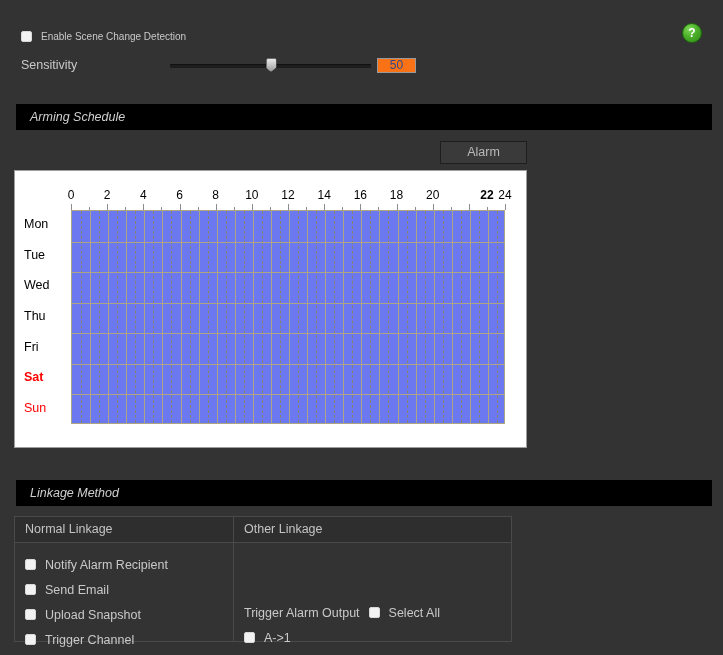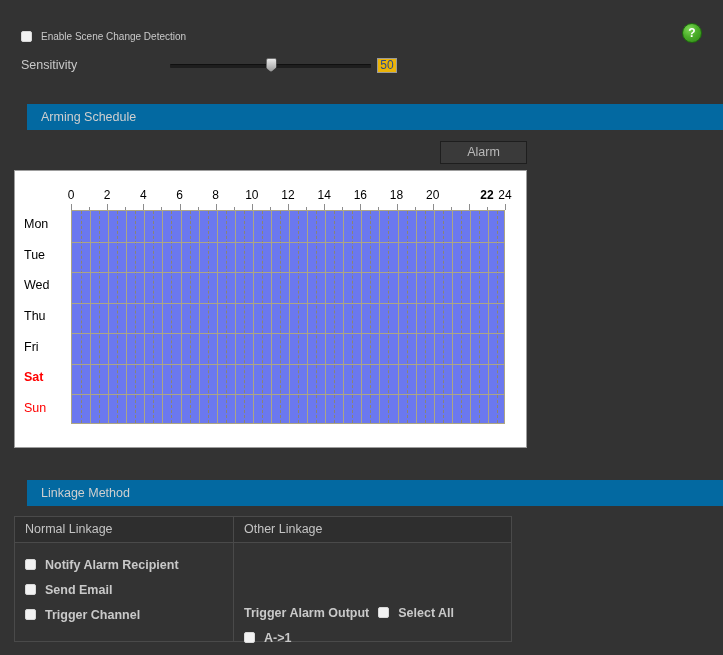--- a/index.html
+++ b/index.html
@@ -76,24 +76,24 @@
     width: 11px;
     height: 14px;
     margin-left: -5px;
     background: linear-gradient(to bottom,#e9e9e9 0%,#bdbdbd 60%,#9a9a9a 100%);
     border: 1px solid #6d6d6d;
     box-sizing: border-box;
     border-radius: 2px 2px 4px 4px;
     clip-path: polygon(0% 0%, 100% 0%, 100% 66%, 50% 100%, 0% 66%);
   }
   .sens-value {
-    width: 20px;
+    width: 39px;
     height: 15px;
     margin-left: 6px;
-    background: #eab308;
+    background: #f97316;
     color: #2b4a8b;
     border: 1px solid #9a9a9a;
     box-sizing: border-box;
     font-size: 12px;
     line-height: 13px;
     text-align: center;
     font-family: "Liberation Sans", sans-serif;
     padding: 0;
   }
 
@@ -109,29 +109,30 @@
     font-size: 12px;
     font-weight: bold;
     line-height: 18px;
     text-align: center;
     font-family: "Liberation Sans", sans-serif;
   }
 
   
   .section-bar {
     position: absolute;
-    left: 27px;
+    left: 16px;
     width: 696px;
     height: 26px;
-    background: #0369a1;
+    background: #000000;
     color: #cfcfcf;
     font-size: 12.5px;
     line-height: 26px;
     padding-left: 14px;
     box-sizing: border-box;
+    font-style: italic;
   }
   #bar-arming { top: 104px; }
   #bar-linkage { top: 480px; }
 
   
   .edit-btn {
     position: absolute;
     left: 440px; top: 141px;
     width: 87px; height: 23px;
     background: #3a3a3a;
@@ -235,21 +236,20 @@
     line-height: 25px;
     padding-left: 10px;
     box-sizing: border-box;
   }
   .lk-head-cell.col-a { width: 219px; border-right: 1px solid #4a4a4a; }
   .lk-head-cell.col-b { flex: 1; }
 
   .lk-body {
     display: flex;
     height: 99px;
-    font-weight: bold;
   }
   .lk-col-a {
     width: 219px;
     border-right: 1px solid #4a4a4a;
     box-sizing: border-box;
     padding: 9px 0 0 10px;
   }
   .lk-col-b {
     flex: 1;
     box-sizing: border-box;
@@ -418,20 +418,24 @@
         <div class="lk-item">
           <span class="cbx"></span>
           <span class="chk-label">Notify Alarm Recipient</span>
         </div>
         <div class="lk-item">
           <span class="cbx"></span>
           <span class="chk-label">Send Email</span>
         </div>
         <div class="lk-item">
           <span class="cbx"></span>
+          <span class="chk-label">Upload Snapshot</span>
+        </div>
+        <div class="lk-item">
+          <span class="cbx"></span>
           <span class="chk-label">Trigger Channel</span>
         </div>
       </div>
     <div class="lk-col-b" id="other-linkage-col">
       <div class="lk-inline">
         <span class="txt">Trigger Alarm Output</span>
         <span class="cbx"></span>
         <span class="txt2">Select All</span>
       </div>
       <div id="alarm-outputs">

